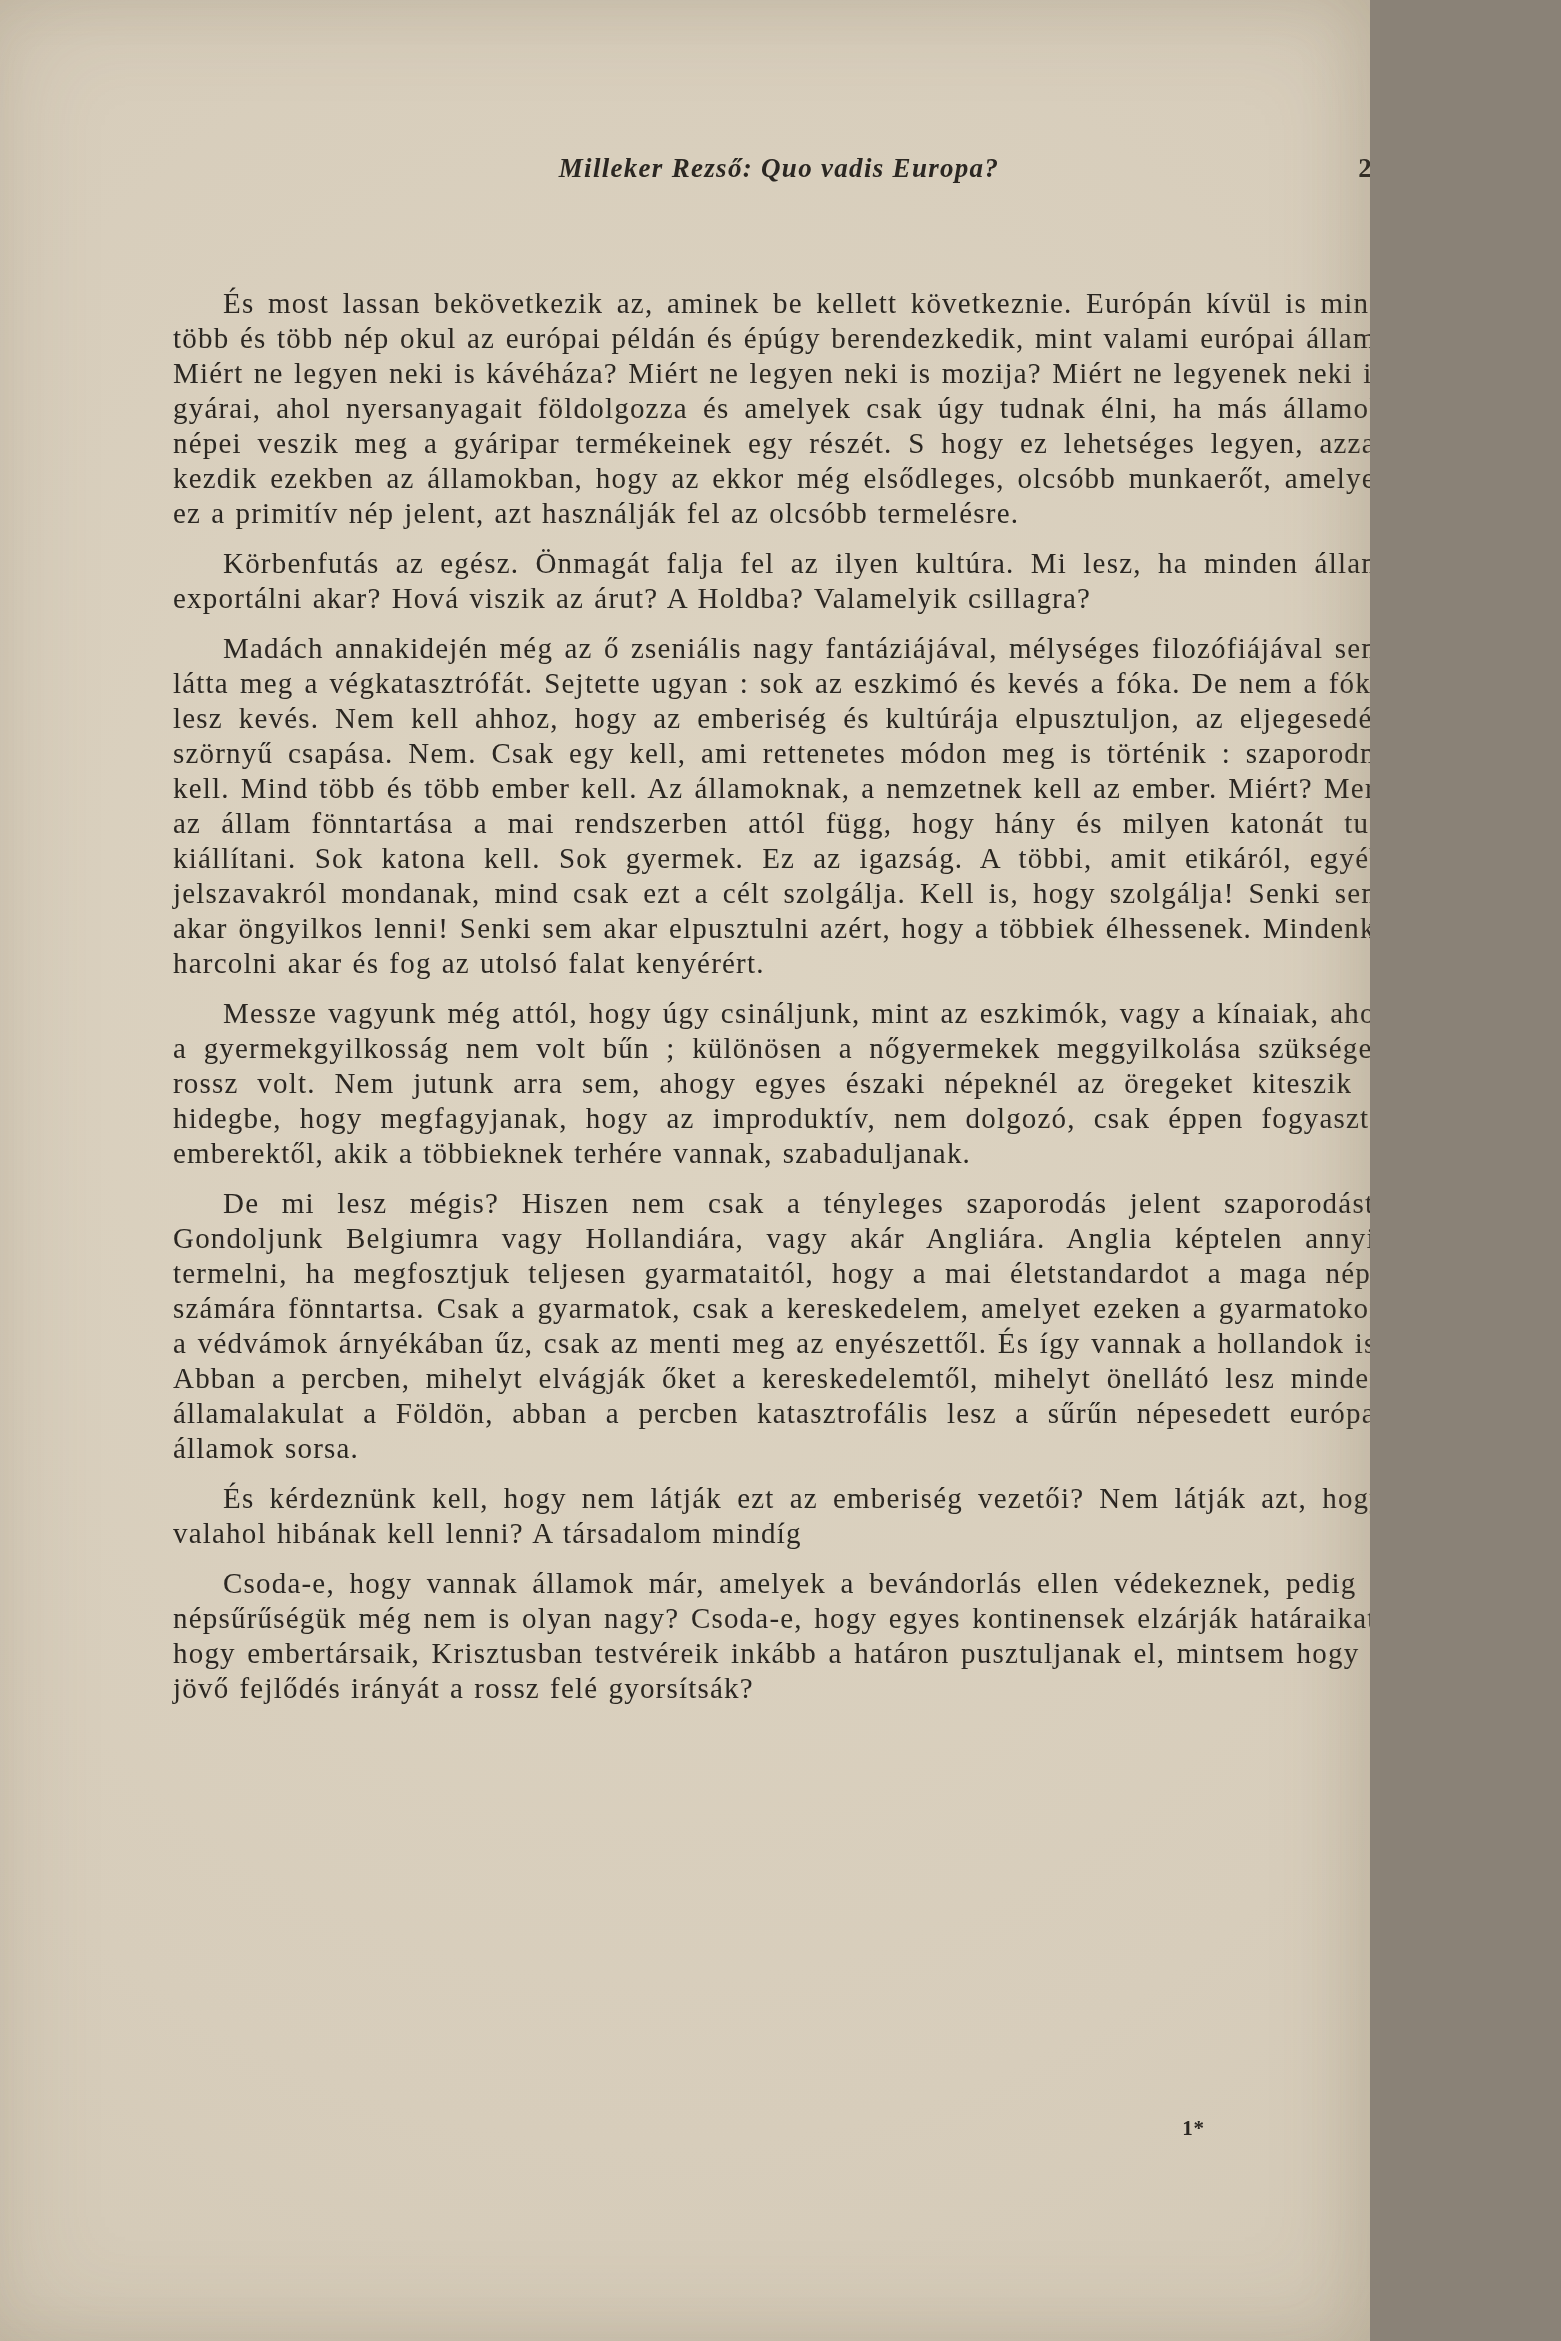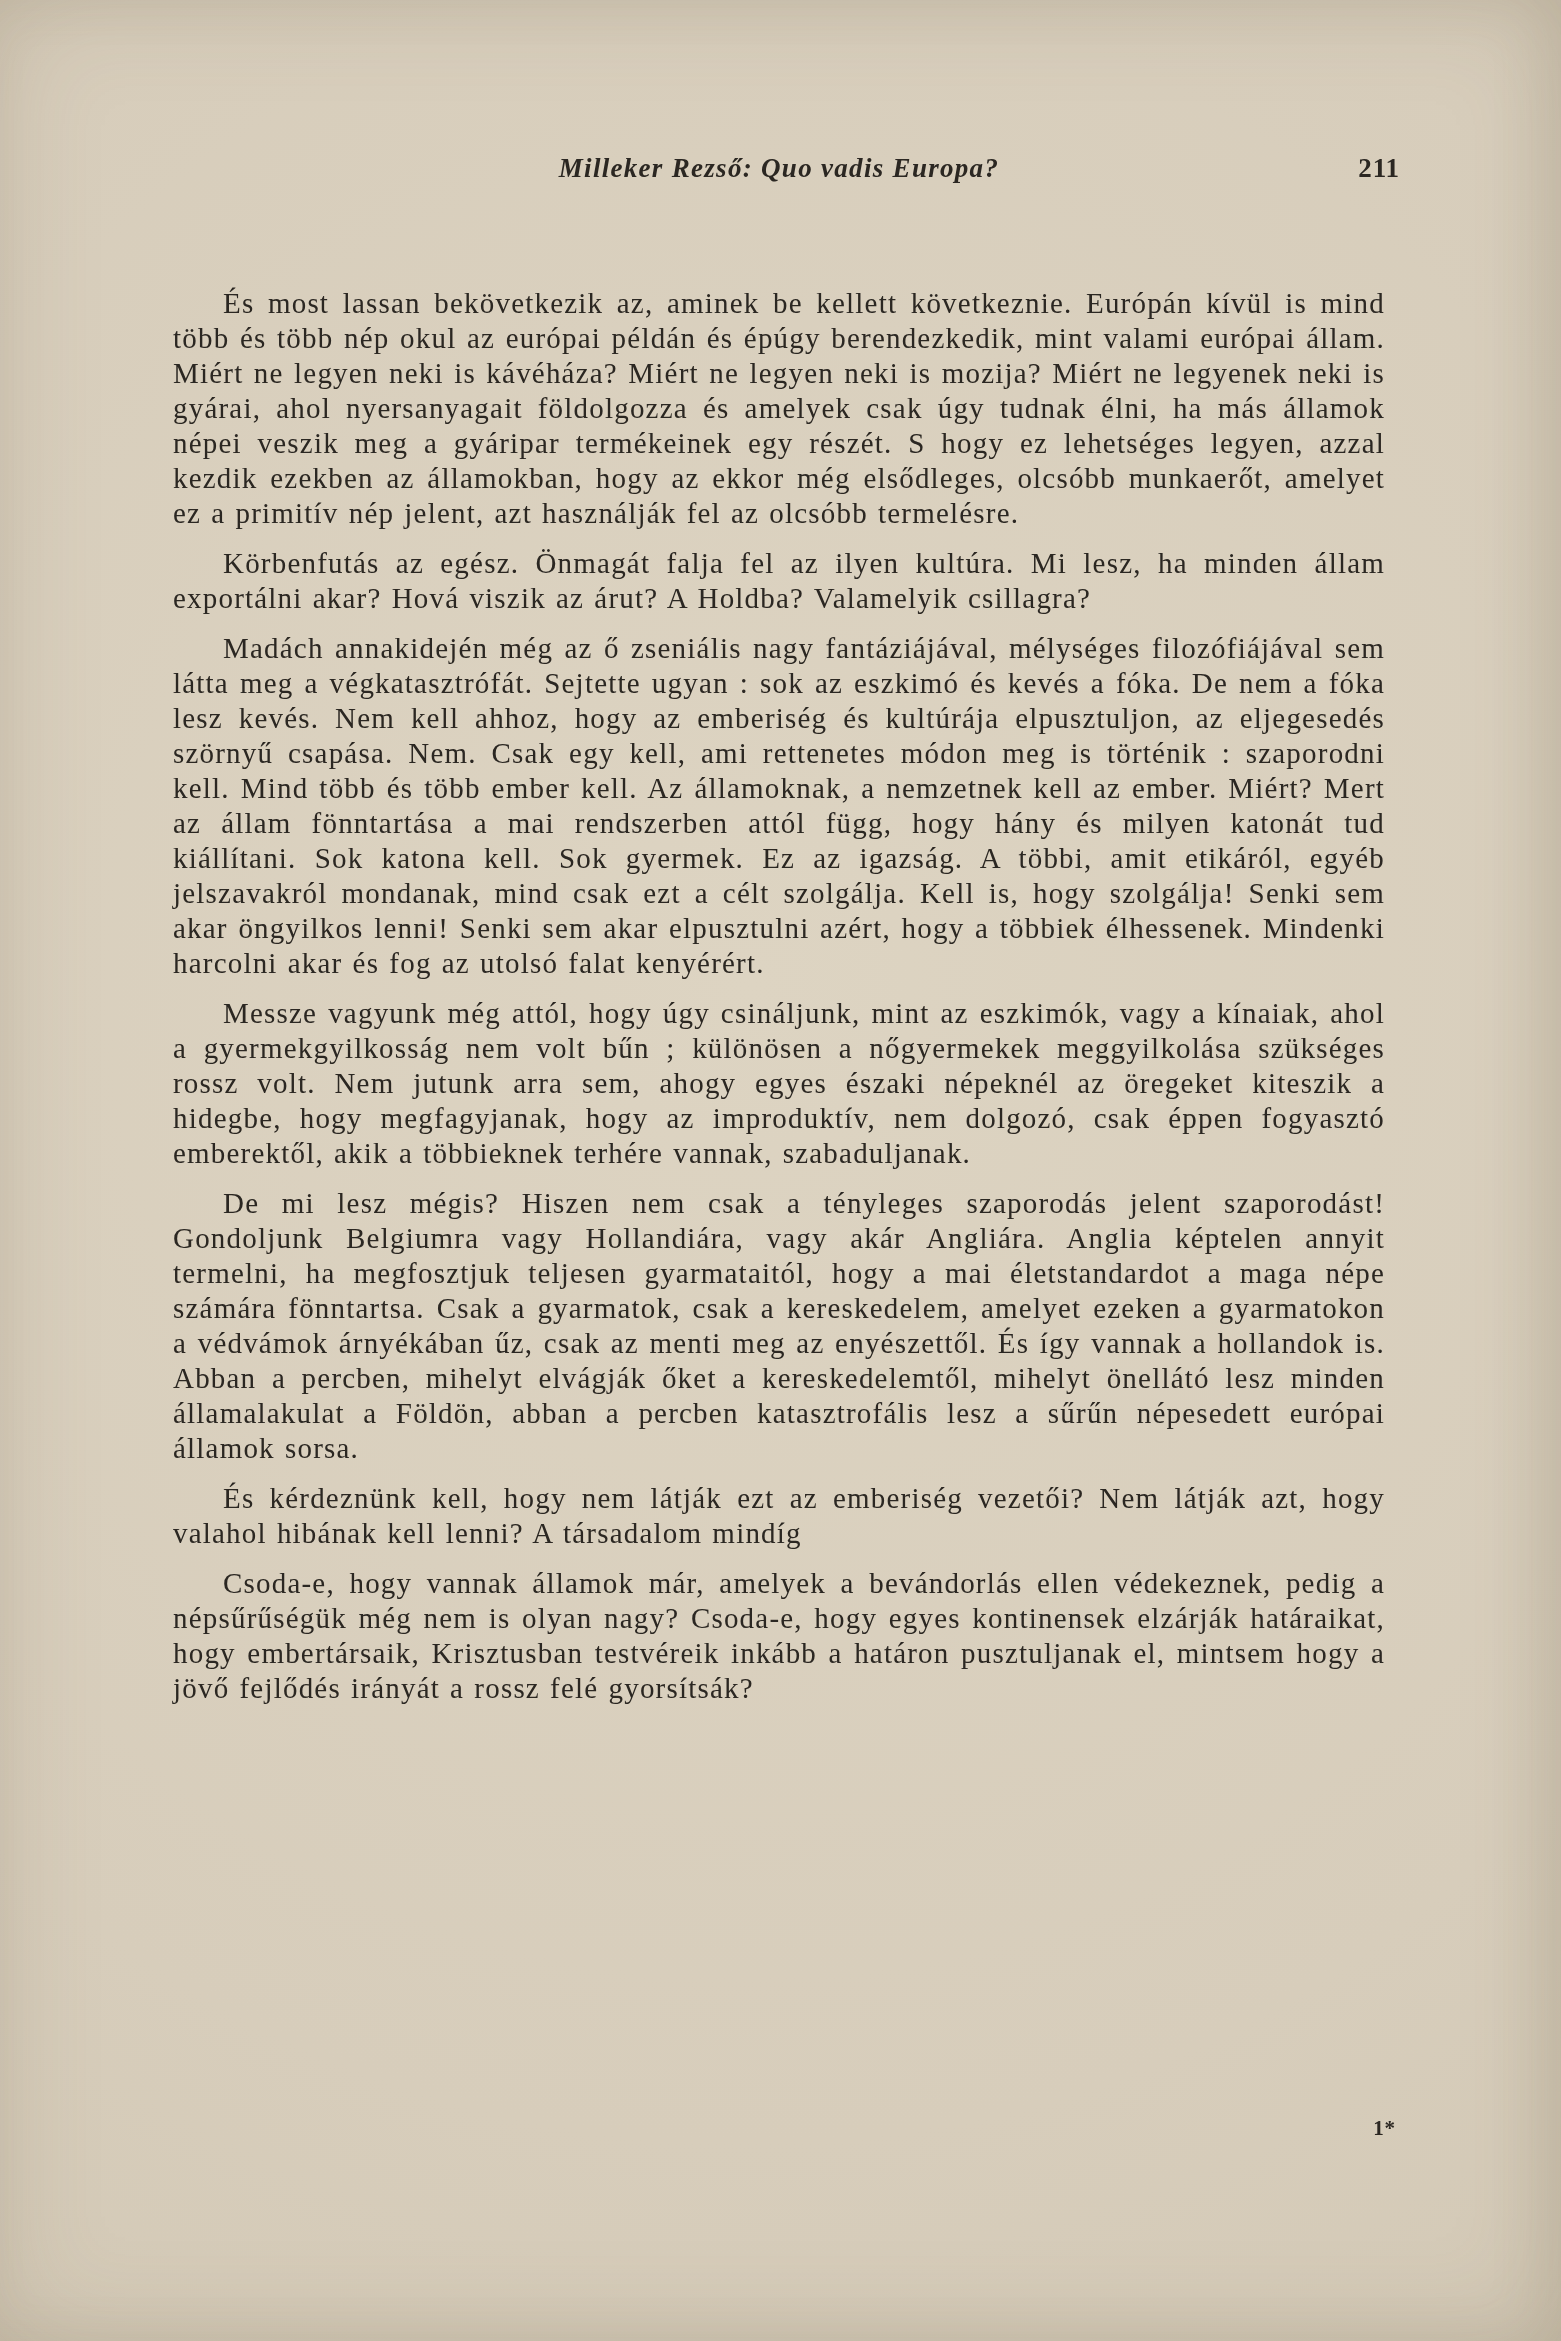--- a/index.html
+++ b/index.html
@@ -2,21 +2,21 @@
 <html lang="hu" style="font-size:14px"><head>
 <meta charset="utf-8">
 <style>
   html, body {
     margin: 0;
     padding: 0;
     background: #8a8277;
   }
   .page {
     position: relative;
-    width: 1561px;
+    width: 1370px;
     height: 2342px;
     box-sizing: border-box;
     background:
       radial-gradient(ellipse 130% 90% at 48% 42%, #ddd4c2 0%, #d7cdbb 55%, #cfc5b1 100%);
     font-family: "Liberation Serif", "DejaVu Serif", serif;
     color: #2b2722;
     overflow: hidden;
   }
   .page::after {
     

